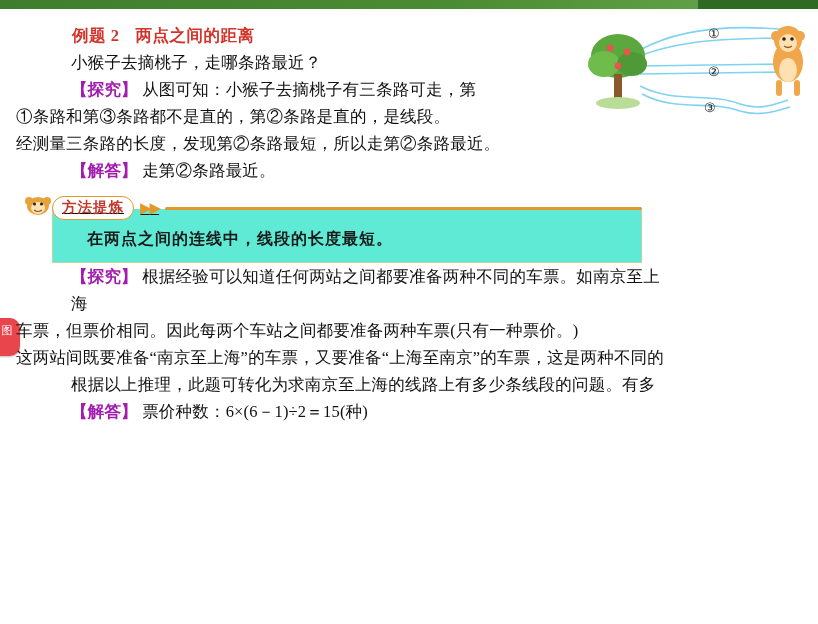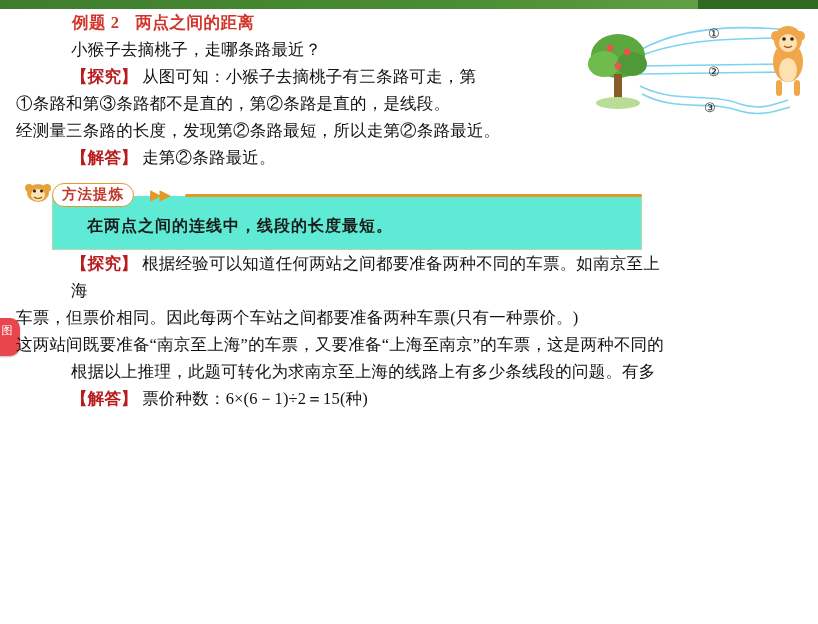--- a/index.html
+++ b/index.html
@@ -51,21 +51,21 @@
     font-size: 11px;
     line-height: 12px;
     text-align: center;
     padding-top: 6px;
     font-family: "Liberation Sans", sans-serif;
   }
 
   .content {
     position: absolute;
     left: 0;
-    top: 6px;
+    top: 19px;
     width: 694px;
   }
 
   .ex-title {
     color: #d1342a;
     font-weight: bold;
     font-size: 16.5px;
     letter-spacing: .5px;
   }
   .ex-title .num { margin-right: 16px; }
@@ -76,21 +76,21 @@
     line-height: 27px;
     letter-spacing: .2px;
   }
   .block {
     padding: 0 18px 0 71px;
   }
   .row-title {
     padding: 6px 18px 2px 72px;
   }
   .label-red {
-    color: #b91c1c;
+    color: #a21caf;
     font-weight: bold;
   }
 
   
   .illus {
     position: absolute;
     right: 10px;
     top: 8px;
     width: 228px;
     height: 112px;
@@ -98,24 +98,25 @@
   .illus svg { display: block; }
 
   
   .method {
     margin: 12px 52px 0 52px;
     position: relative;
   }
   .method-head {
     display: flex;
     align-items: center;
-    gap: 14px;
+    gap: 4px;
     height: 24px;
     position: relative;
     z-index: 3;
+    text-decoration: underline;
   }
   .method-badge {
     display: inline-block;
     border: 1.6px solid #e2992a;
     border-radius: 12px;
     background: #fff;
     color: #c0392b;
     font-weight: bold;
     font-size: 14.5px;
     padding: 1px 9px 2px 9px;

